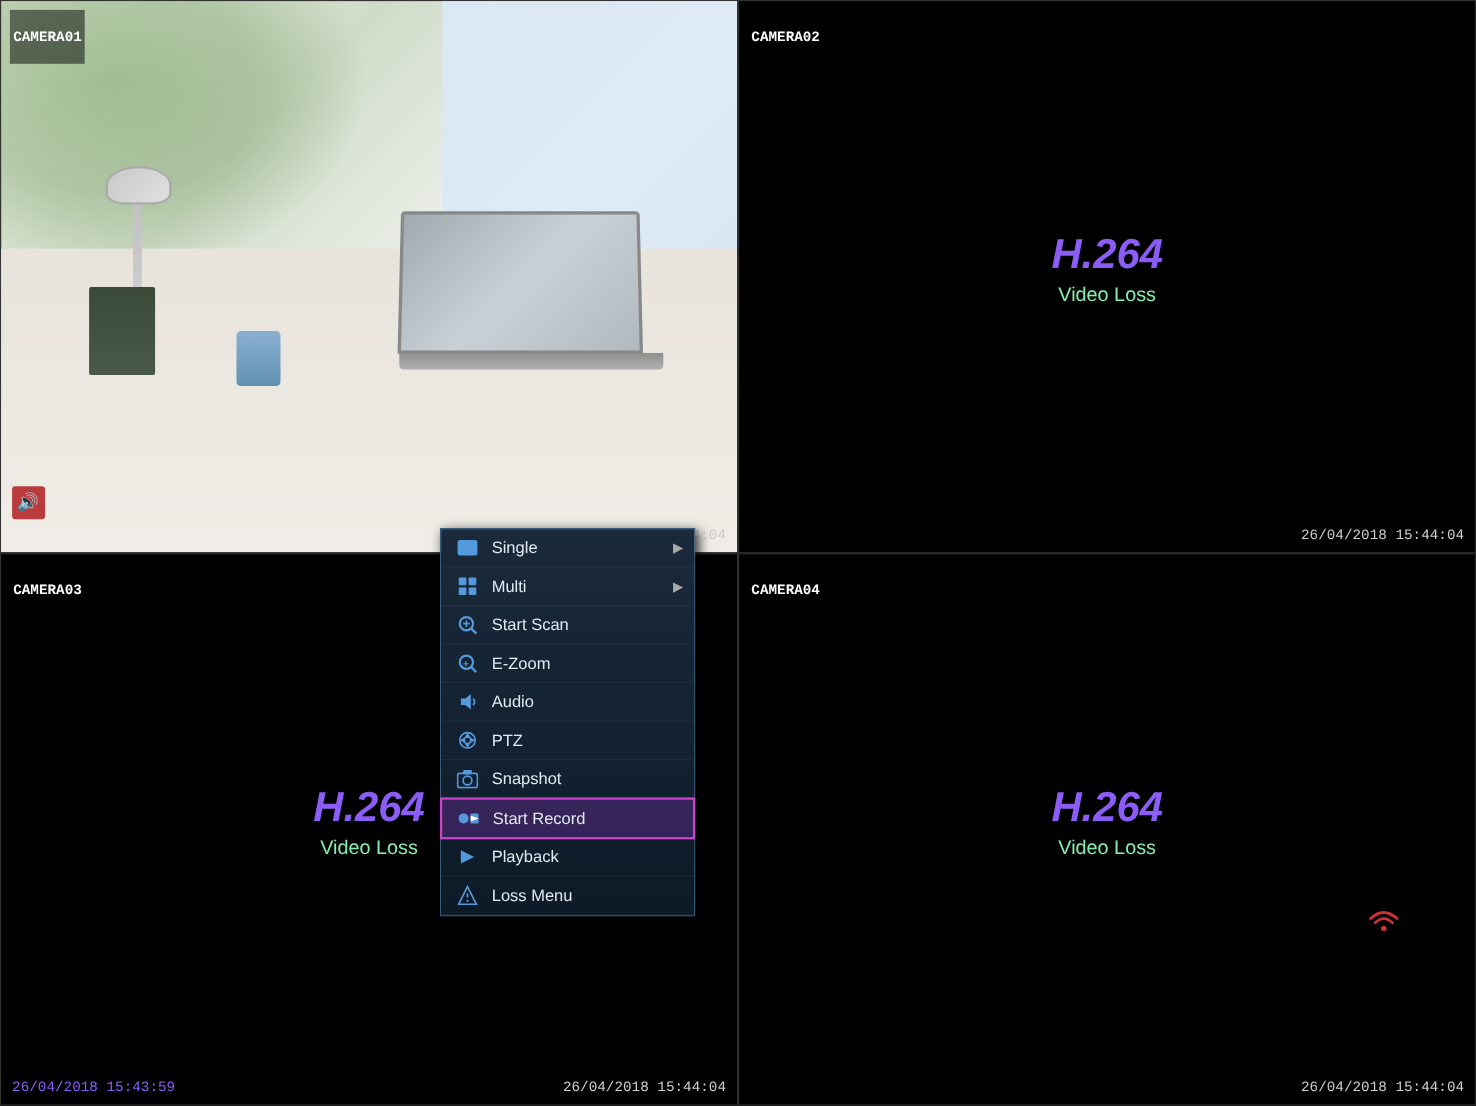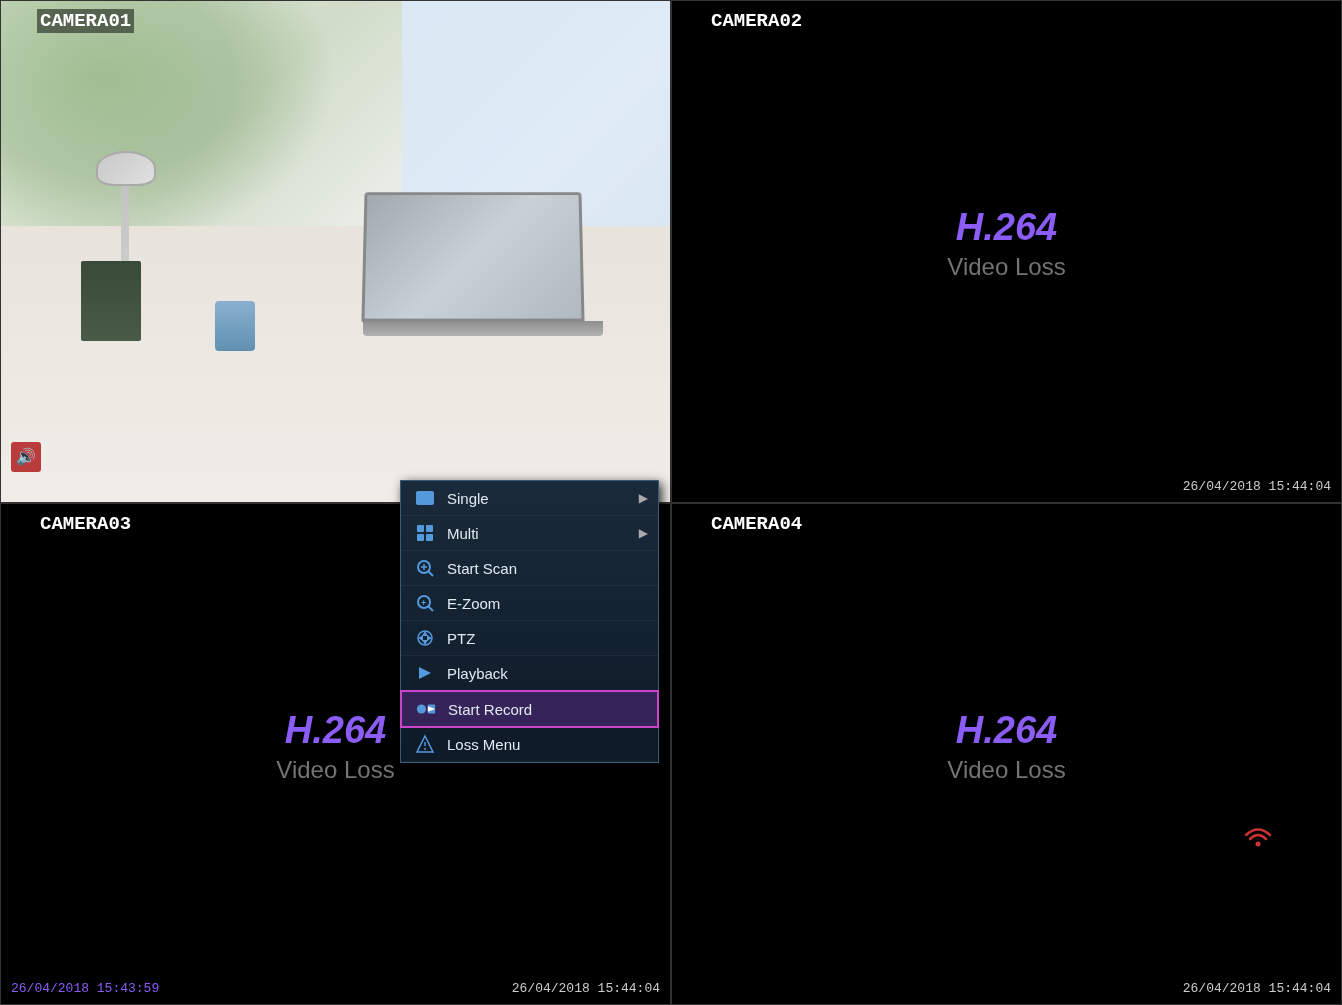--- a/index.html
+++ b/index.html
@@ -21,27 +21,26 @@
       position: relative;
       border: 1px solid #333;
       overflow: hidden;
       background: #000;
     }
     .camera-label {
       position: absolute;
       top: 8px;
       left: 8px;
       color: #fff;
-      font-size: 19px;
+      font-size: 13px;
       font-weight: bold;
       background: rgba(0,0,0,0.5);
-      padding: 1px 3px;
+      padding: 17px 3px;
       z-index: 5;
       font-family: 'Courier New', monospace;
-      margin-left: 28px;
     }
     .camera-timestamp {
       position: absolute;
       bottom: 8px;
       right: 10px;
       color: #ccc;
       font-size: 13px;
       font-family: 'Courier New', monospace;
       z-index: 5;
     }
@@ -58,22 +57,22 @@
       text-align: center;
       z-index: 2;
     }
     .video-loss-text .codec {
       color: #8b5cf6;
       font-size: 38px;
       font-weight: bold;
       font-style: italic;
     }
     .video-loss-text .loss {
-      color: #737373;
-      font-size: 24px;
+      color: #86efac;
+      font-size: 18px;
       margin-top: 4px;
     }
     
     .camera1-bg {
       position: absolute;
       inset: 0;
       background: linear-gradient(135deg, #e8f0e0 0%, #d0dcc8 30%, #f5f5f5 60%, #e0e8f0 100%);
     }
     
     .desk-scene {
@@ -186,21 +185,21 @@
       right: 10%;
       color: #cc3333;
       font-size: 28px;
       z-index: 3;
     }
     
     .context-menu {
       position: absolute;
       top: 480px;
       left: 400px;
-      width: 259px;
+      width: 232px;
       background: linear-gradient(180deg, #1a2a3a 0%, #0d1a28 100%);
       border: 1px solid #3a5a7a;
       z-index: 100;
       box-shadow: 3px 3px 10px rgba(0,0,0,0.8);
     }
     .menu-item {
       display: flex;
       align-items: center;
       padding: 7px 12px;
       color: #e0e8f0;
@@ -361,57 +360,76 @@
     <div class="item-icon">
       <svg width="20" height="20" viewBox="0 0 20 20">
         <circle cx="9" cy="9" r="6" stroke="#5599dd" stroke-width="2" fill="none"></circle>
         <line x1="13" y1="13" x2="18" y2="18" stroke="#5599dd" stroke-width="2"></line>
         <text x="6" y="13" fill="#5599dd" font-size="9" font-weight="bold">+</text>
       </svg>
     </div>
     <span class="item-label">E-Zoom</span>
   </div>
 
+  <div class="menu-item">
+    <div class="item-icon">
+      <svg width="20" height="20" viewBox="0 0 20 20">
+        <polygon points="4,7 8,7 13,3 13,17 8,13 4,13" fill="#5599dd"></polygon>
+        <path d="M15 7 Q18 10 15 13" stroke="#5599dd" stroke-width="1.5" fill="none"></path>
+      </svg>
+    </div>
+    <span class="item-label">Audio</span>
+  </div>
 
   <div class="menu-item">
     <div class="item-icon">
       <svg width="20" height="20" viewBox="0 0 20 20">
         <circle cx="10" cy="10" r="7" stroke="#5599dd" stroke-width="1.5" fill="none"></circle>
         <polygon points="10,3 13,8 7,8" fill="#5599dd"></polygon>
         <polygon points="10,17 13,12 7,12" fill="#5599dd"></polygon>
         <polygon points="3,10 8,7 8,13" fill="#5599dd"></polygon>
         <polygon points="17,10 12,7 12,13" fill="#5599dd"></polygon>
       </svg>
     </div>
     <span class="item-label">PTZ</span>
   </div>
 
-
   <div class="menu-item">
     <div class="item-icon">
       <svg width="20" height="18" viewBox="0 0 20 18">
-        <polygon points="4,3 16,9 4,15" fill="#5599dd"></polygon>
-      </svg>
-    </div>
-    <span class="item-label">Playback</span>
+        <rect x="1" y="4" width="18" height="13" rx="2" fill="none" stroke="#5599dd" stroke-width="1.5"></rect>
+        <circle cx="10" cy="10.5" r="4" fill="none" stroke="#5599dd" stroke-width="1.5"></circle>
+        <rect x="6" y="1" width="8" height="4" rx="1" fill="#5599dd"></rect>
+      </svg>
+    </div>
+    <span class="item-label">Snapshot</span>
   </div>
 
   <div class="menu-item highlighted">
     <div class="item-icon">
       <svg width="20" height="18" viewBox="0 0 22 18">
         <circle cx="6" cy="9" r="5" fill="#5599dd"></circle>
         <rect x="13" y="4" width="8" height="10" rx="1" fill="#5599dd"></rect>
         <polygon points="13,6 21,9 13,12" fill="#fff"></polygon>
       </svg>
     </div>
     <span class="item-label">Start Record</span>
   </div>
 
   <div class="menu-item">
     <div class="item-icon">
+      <svg width="20" height="18" viewBox="0 0 20 18">
+        <polygon points="4,3 16,9 4,15" fill="#5599dd"></polygon>
+      </svg>
+    </div>
+    <span class="item-label">Playback</span>
+  </div>
+
+  <div class="menu-item">
+    <div class="item-icon">
       <svg width="20" height="20" viewBox="0 0 20 20">
         <polygon points="10,2 18,18 2,18" fill="none" stroke="#5599dd" stroke-width="1.5"></polygon>
         <line x1="10" y1="8" x2="10" y2="12" stroke="#5599dd" stroke-width="1.5"></line>
         <circle cx="10" cy="15" r="1" fill="#5599dd"></circle>
       </svg>
     </div>
     <span class="item-label">Loss Menu</span>
   </div>
 
 </div>

